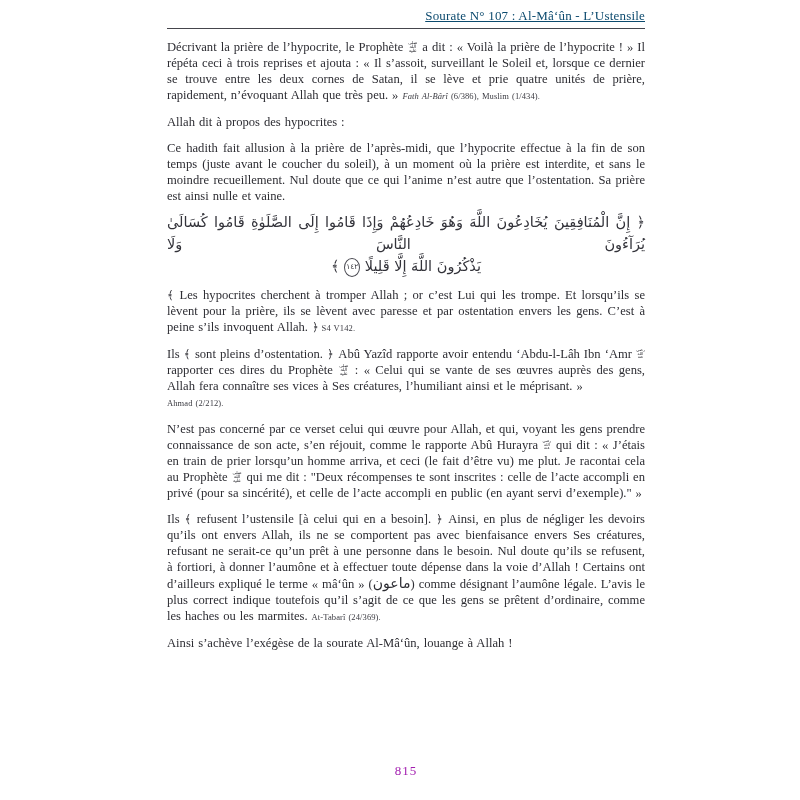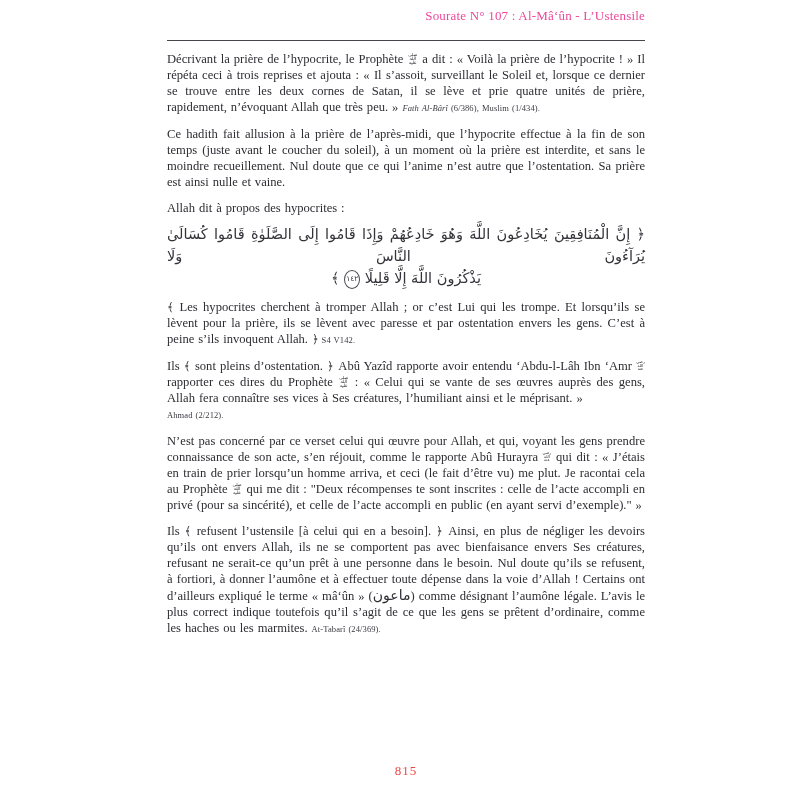--- a/index.html
+++ b/index.html
@@ -15,23 +15,24 @@
   .content {
     position: absolute;
     left: 167px;
     top: 8px;
     width: 478px;
   }
   .header {
     text-align: right;
     font-size: 13px;
     letter-spacing: 0.2px;
-    padding-bottom: 16px;
+    padding-bottom: 4px;
     border-bottom: 1.4px solid #45454c;
-    color: #ec4899;
+    color: #0c4a6e;
+    text-decoration: underline;
   }
   .para {
     margin: 10px 0 0 0;
     font-size: 12.6px;
     line-height: 16px;
     text-align: justify;
     word-spacing: 0.8px;
   }
   .ref {
     font-size: 8.5px;
@@ -91,50 +92,51 @@
   }
   .inline-ar { font-family: "DejaVu Sans", sans-serif; font-size: 14px; }
   .footer {
     position: absolute;
     left: 167px;
     width: 478px;
     top: 763px;
     text-align: center;
     font-size: 13px;
     letter-spacing: 1px;
-    color: #ef4444;
+    color: #a21caf;
   }
 </style>
 </head>
 <body>
 
 <div class="page">
   <div class="content">
 
     <div class="header">
       <span>Sourate N° 107 : Al-Mâ‘ûn - L’Ustensile</span>
     </div>
 
 
     <p class="para"><span>Décrivant la prière de l’hypocrite, le Prophète </span><span class="saw">صلى الله عليه وسلم</span><span> a dit : « Voilà la prière de l’hypocrite ! » Il répéta ceci à trois reprises et ajouta : « Il s’assoit, surveillant le Soleil et, lorsque ce dernier se trouve entre les deux cornes de Satan, il se lève et prie quatre unités de prière, rapidement, n’évoquant Allah que très peu. » </span><span class="ref"><span class="ref-italic">Fath Al-Bârî</span><span> (6/386), Muslim (1/434).</span></span></p>
 
+    <p class="para"><span>Allah dit à propos des hypocrites :</span></p>
+
     <p class="para"><span>Ce hadith fait allusion à la prière de l’après-midi, que l’hypocrite effectue à la fin de son temps (juste avant le coucher du soleil), à un moment où la prière est interdite, et sans le moindre recueillement. Nul doute que ce qui l’anime n’est autre que l’ostentation. Sa prière est ainsi nulle et vaine.</span></p>
-
-    <p class="para"><span>Allah dit à propos des hypocrites :</span></p>
 
     <div class="verse">
       <div class="v1">﴿ إِنَّ الْمُنَافِقِينَ يُخَادِعُونَ اللَّهَ وَهُوَ خَادِعُهُمْ وَإِذَا قَامُوا إِلَى الصَّلَوٰةِ قَامُوا كُسَالَىٰ يُرَآءُونَ النَّاسَ وَلَا</div>
       <div class="v2"><span>يَذْكُرُونَ اللَّهَ إِلَّا قَلِيلًا</span> <span class="ayah">١٤٢</span> <span>﴾</span></div>
     </div>
 
     <p class="para"><span class="bracket">﴾ </span><span>Les hypocrites cherchent à tromper Allah ; or c’est Lui qui les trompe. Et lorsqu’ils se lèvent pour la prière, ils se lèvent avec paresse et par ostentation envers les gens. C’est à peine s’ils invoquent Allah. </span><span class="bracket">﴿</span><span class="ref"> S4 V142.</span></p>
 
     <p class="para"><span>Ils </span><span class="bracket">﴾ </span><span>sont pleins d’ostentation. </span><span class="bracket">﴿ </span><span>Abû Yazîd rapporte avoir entendu ‘Abdu-l-Lâh Ibn ‘Amr </span><span class="ra">رضي الله عنه</span><span> rapporter ces dires du Prophète </span><span class="saw">صلى الله عليه وسلم</span><span> : « Celui qui se vante de ses œuvres auprès des gens, Allah fera connaître ses vices à Ses créatures, l’humiliant ainsi et le méprisant. » </span><br><span class="ref">Ahmad (2/212).</span></p>
 
     <p class="para"><span>N’est pas concerné par ce verset celui qui œuvre pour Allah, et qui, voyant les gens prendre connaissance de son acte, s’en réjouit, comme le rapporte Abû Hurayra </span><span class="ra">رضي الله عنه</span><span> qui dit : « J’étais en train de prier lorsqu’un homme arriva, et ceci (le fait d’être vu) me plut. Je racontai cela au Prophète </span><span class="saw">صلى الله عليه وسلم</span><span> qui me dit : "Deux récompenses te sont inscrites : celle de l’acte accompli en privé (pour sa sincérité), et celle de l’acte accompli en public (en ayant servi d’exemple)." »</span></p>
 
     <p class="para"><span>Ils </span><span class="bracket">﴾ </span><span>refusent l’ustensile [à celui qui en a besoin]. </span><span class="bracket">﴿ </span><span>Ainsi, en plus de négliger les devoirs qu’ils ont envers Allah, ils ne se comportent pas avec bienfaisance envers Ses créatures, refusant ne serait-ce qu’un prêt à une personne dans le besoin. Nul doute qu’ils se refusent, à fortiori, à donner l’aumône et à effectuer toute dépense dans la voie d’Allah ! Certains ont d’ailleurs expliqué le terme « mâ‘ûn » (</span><span class="inline-ar" dir="rtl">ماعون</span><span>) comme désignant l’aumône légale. L’avis le plus correct indique toutefois qu’il s’agit de ce que les gens se prêtent d’ordinaire, comme les haches ou les marmites. </span><span class="ref">At-Tabarî (24/369).</span></p>
 
+    <p class="para"><span>Ainsi s’achève l’exégèse de la sourate Al-Mâ‘ûn, louange à Allah !</span></p>
 
   </div>
 
   <div class="footer">815</div>
 </div>
 
 </body></html>

